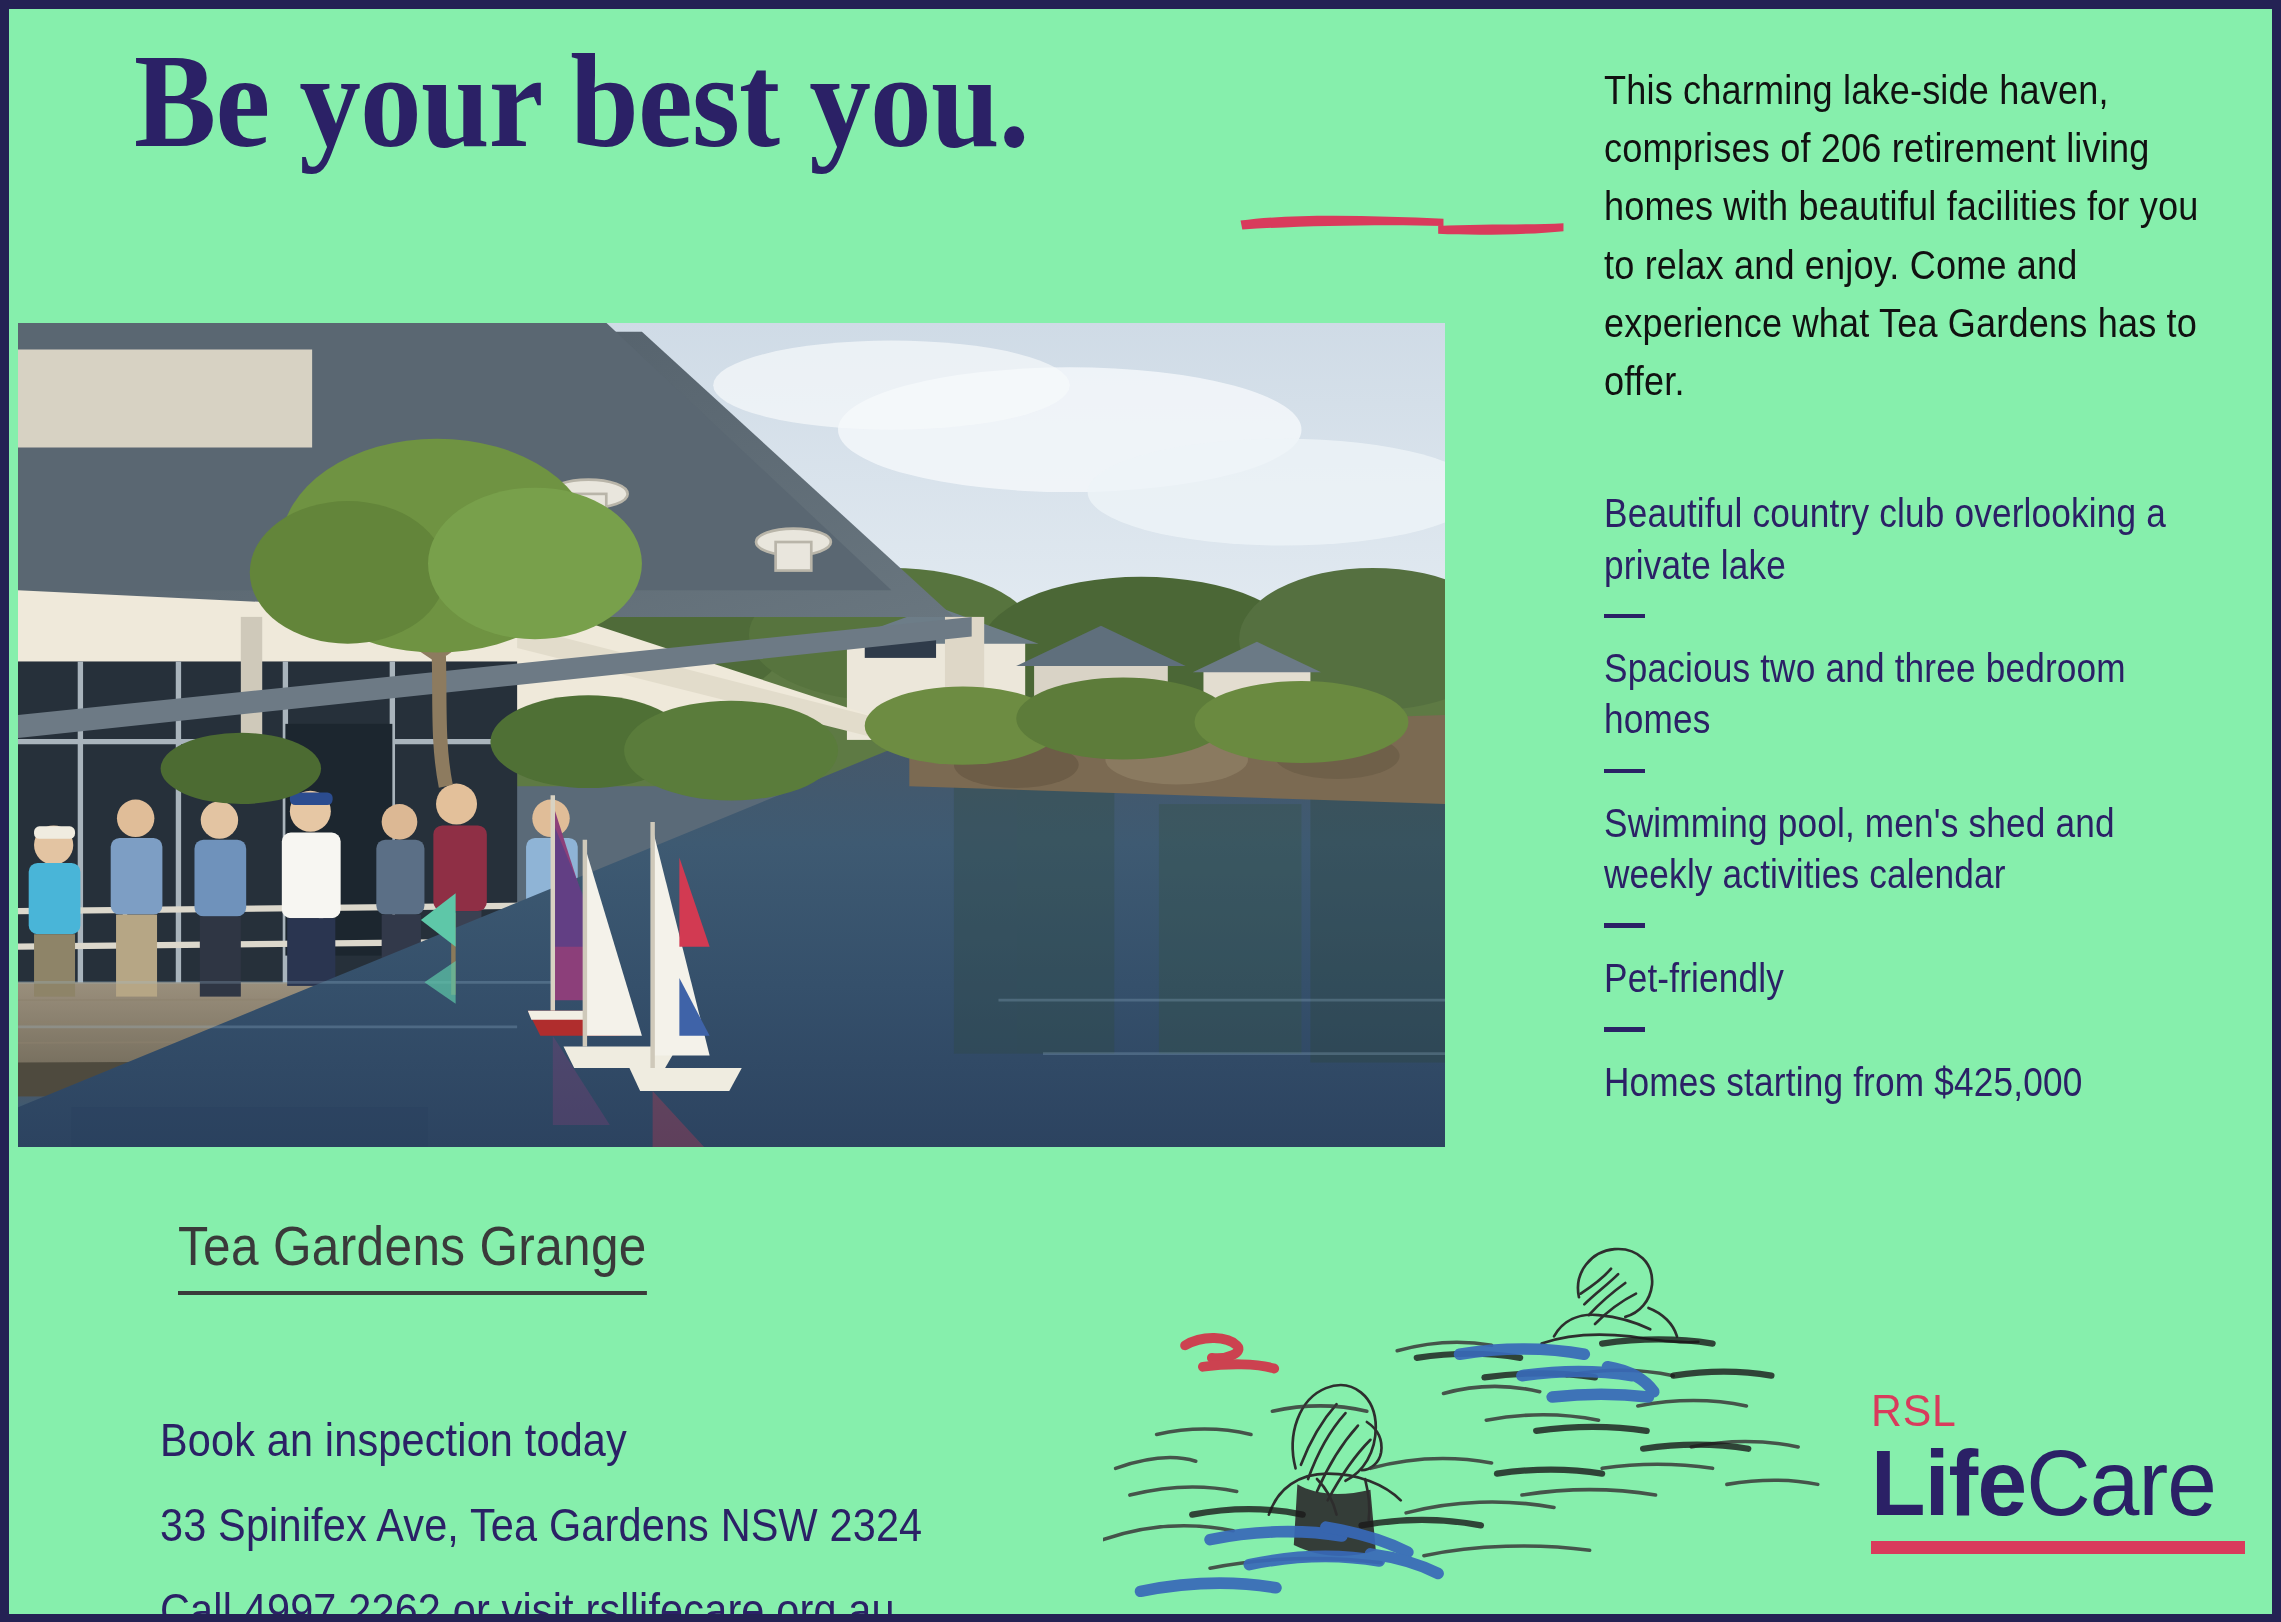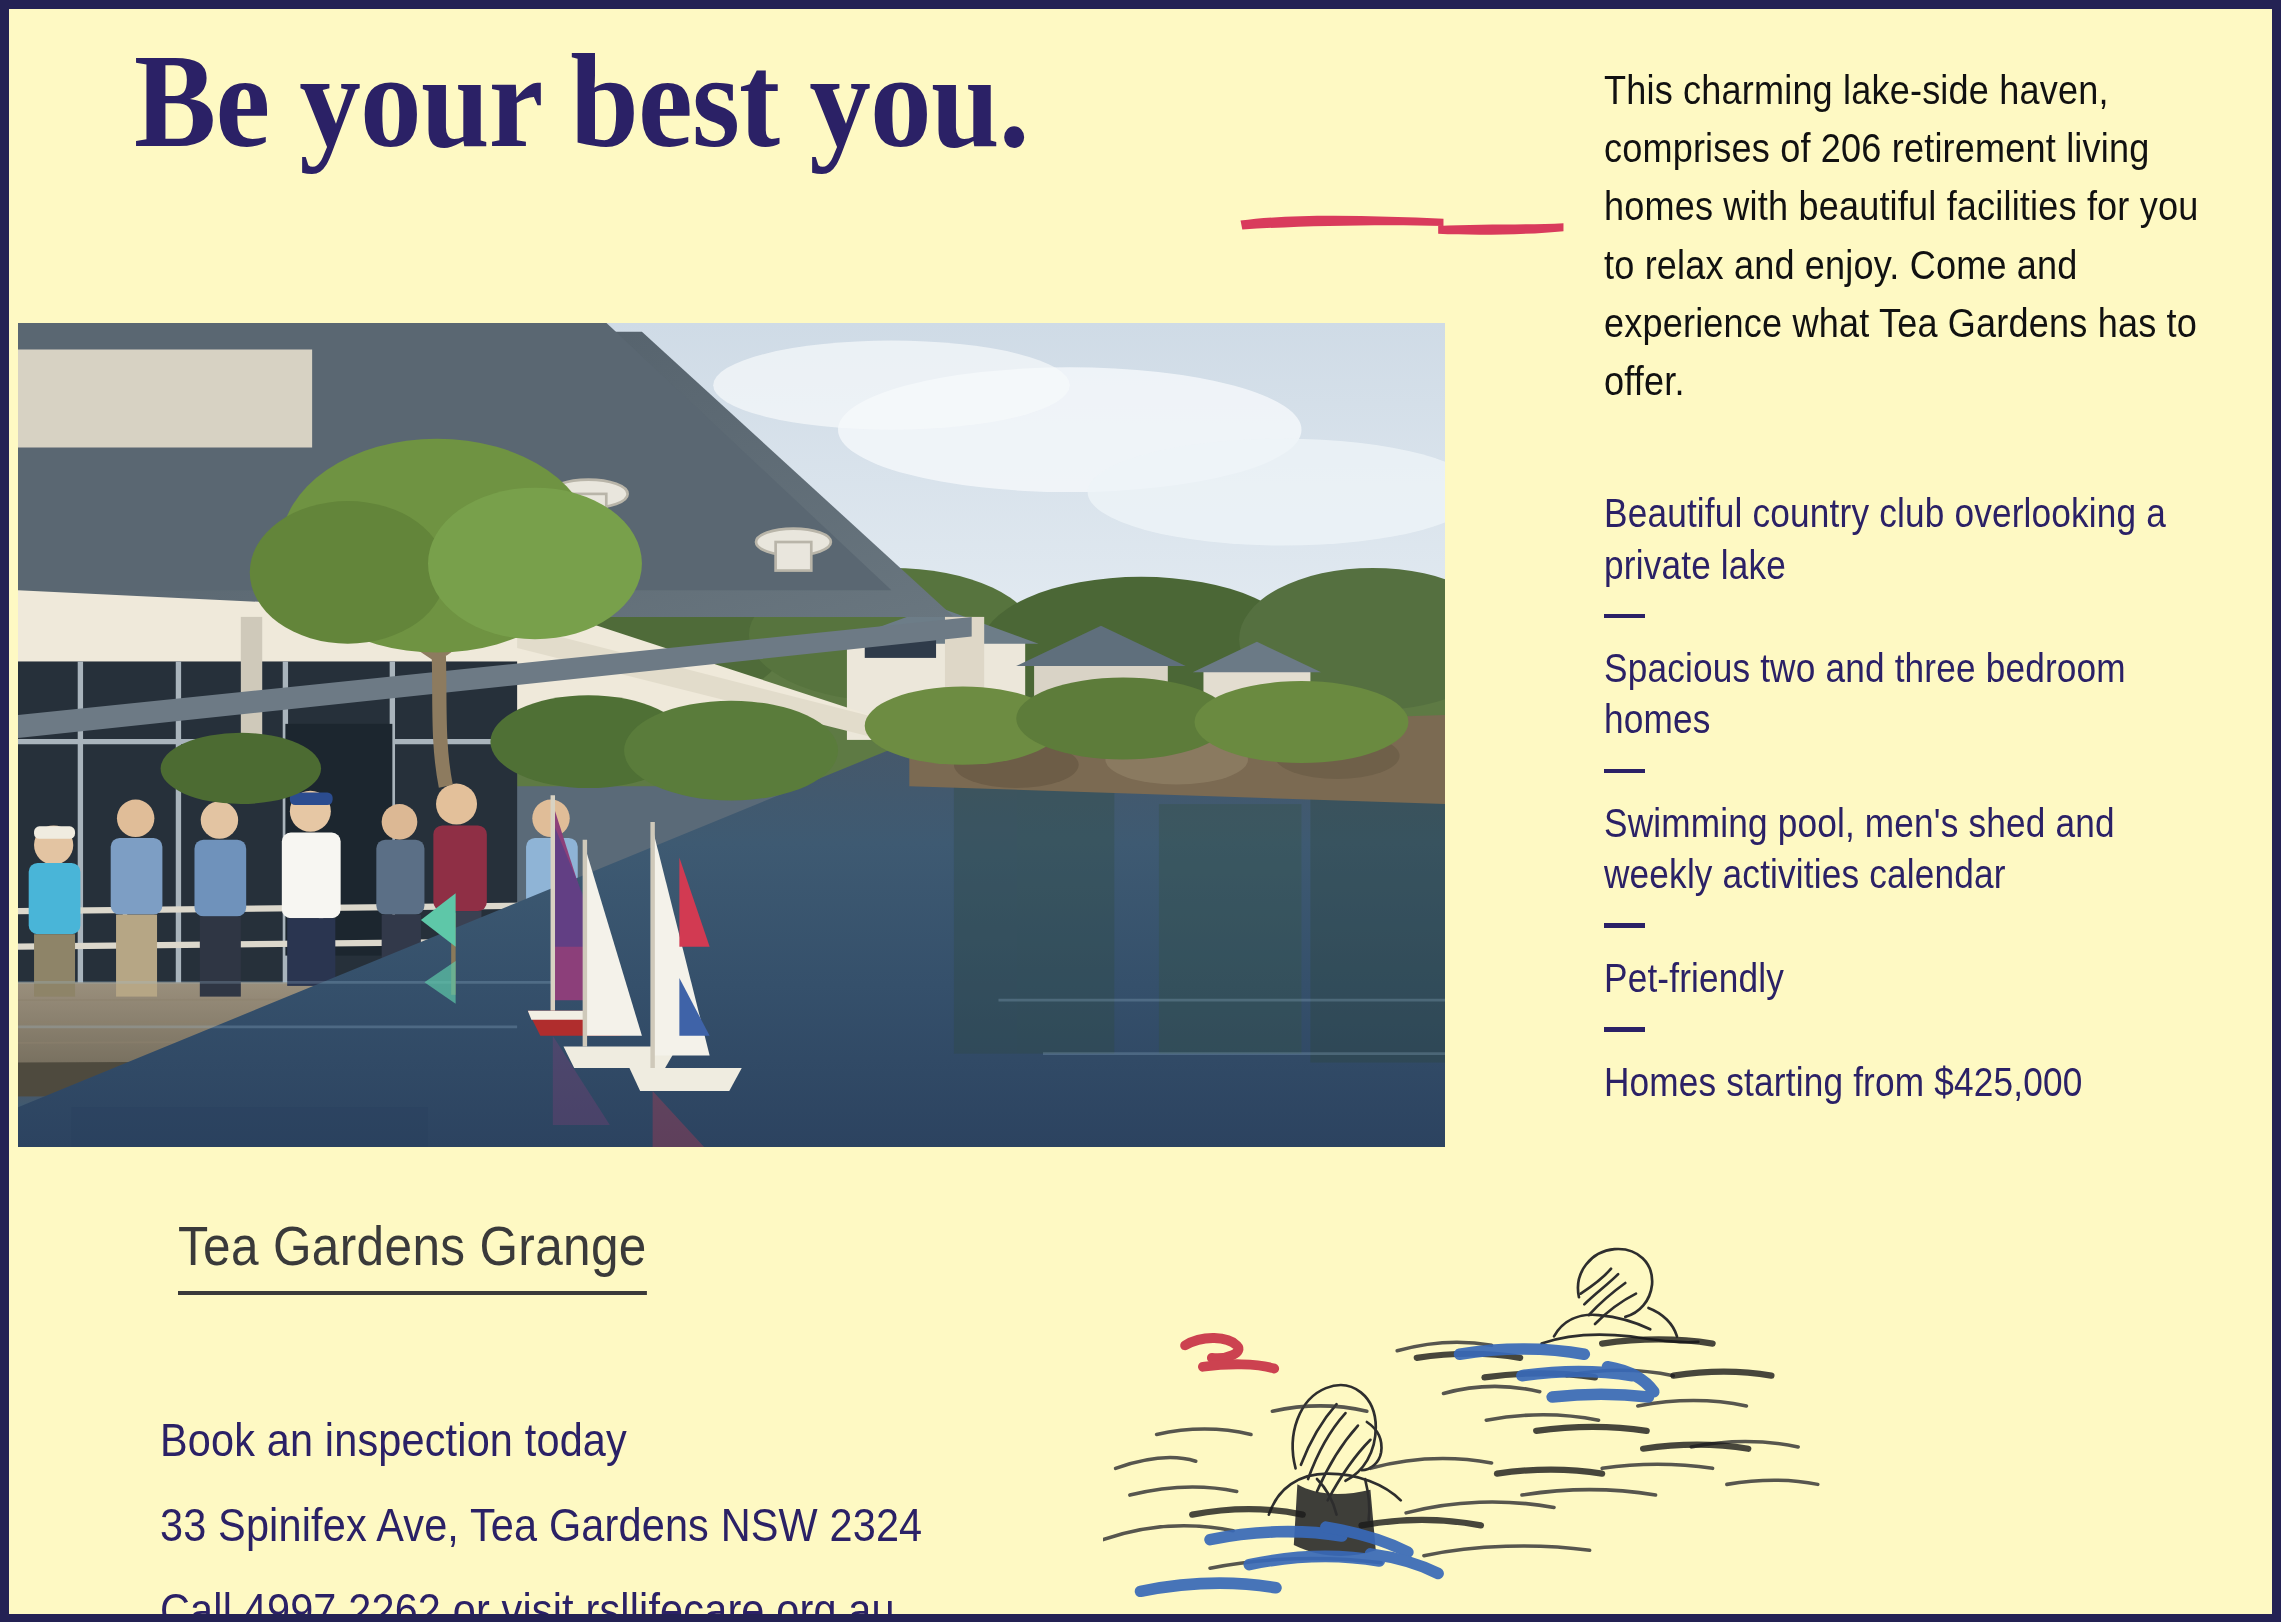--- a/index.html
+++ b/index.html
@@ -1,19 +1,19 @@
 <!DOCTYPE html>
 <html style="font-size:14.3px"><head>
 <meta charset="utf-8">
 <style>
   html,body{margin:0;padding:0;background:#fff;}
   body{width:2281px;height:1623px;font-family:"Liberation Sans",sans-serif;-webkit-font-smoothing:antialiased;}
 
   .ad{position:absolute;left:0;top:0;width:2281px;height:1623px;box-sizing:border-box;
-      border:9px solid #242254;background:#fef9c3;overflow:hidden;}
+      border:9px solid #242254;background:#86efac;overflow:hidden;}
 
   
   .headline-wrap{position:absolute;left:125px;top:25px;width:1390px;height:205px;}
   .headline{font-family:"Liberation Serif",serif;font-weight:700;font-size:134px;
             letter-spacing:-0.9px;color:#2b2166;line-height:1.0;margin:0;
             transform:scaleX(0.92);transform-origin:left top;white-space:nowrap;}
   .swoosh{position:absolute;left:1103px;top:176px;width:330px;height:30px;}
 
   
   .photo{position:absolute;left:9px;top:314px;width:1427px;height:824px;overflow:hidden;background:#5a6a78;}
@@ -413,15 +413,22 @@
           <path d="M120 380 C168 370, 222 368, 268 376"></path>
           <path d="M164 408 C212 398, 264 396, 310 404"></path>
           <path d="M42 438 C92 428, 146 426, 194 434"></path>
           <path d="M250 366 C286 372, 318 382, 342 394"></path>
           <path d="M300 396 C330 400, 356 408, 376 418"></path>
         </g>
       </g>
     </svg>
   </div>
 
+  <div class="logo">
+    <div class="logo-rsl">RSL</div>
+    <div class="logo-name">
+      <span class="logo-life">Life</span><span class="logo-care">Care</span>
+    </div>
+    <div class="logo-bar"></div>
+  </div>
 
 </div>
 
 
 </body></html>

